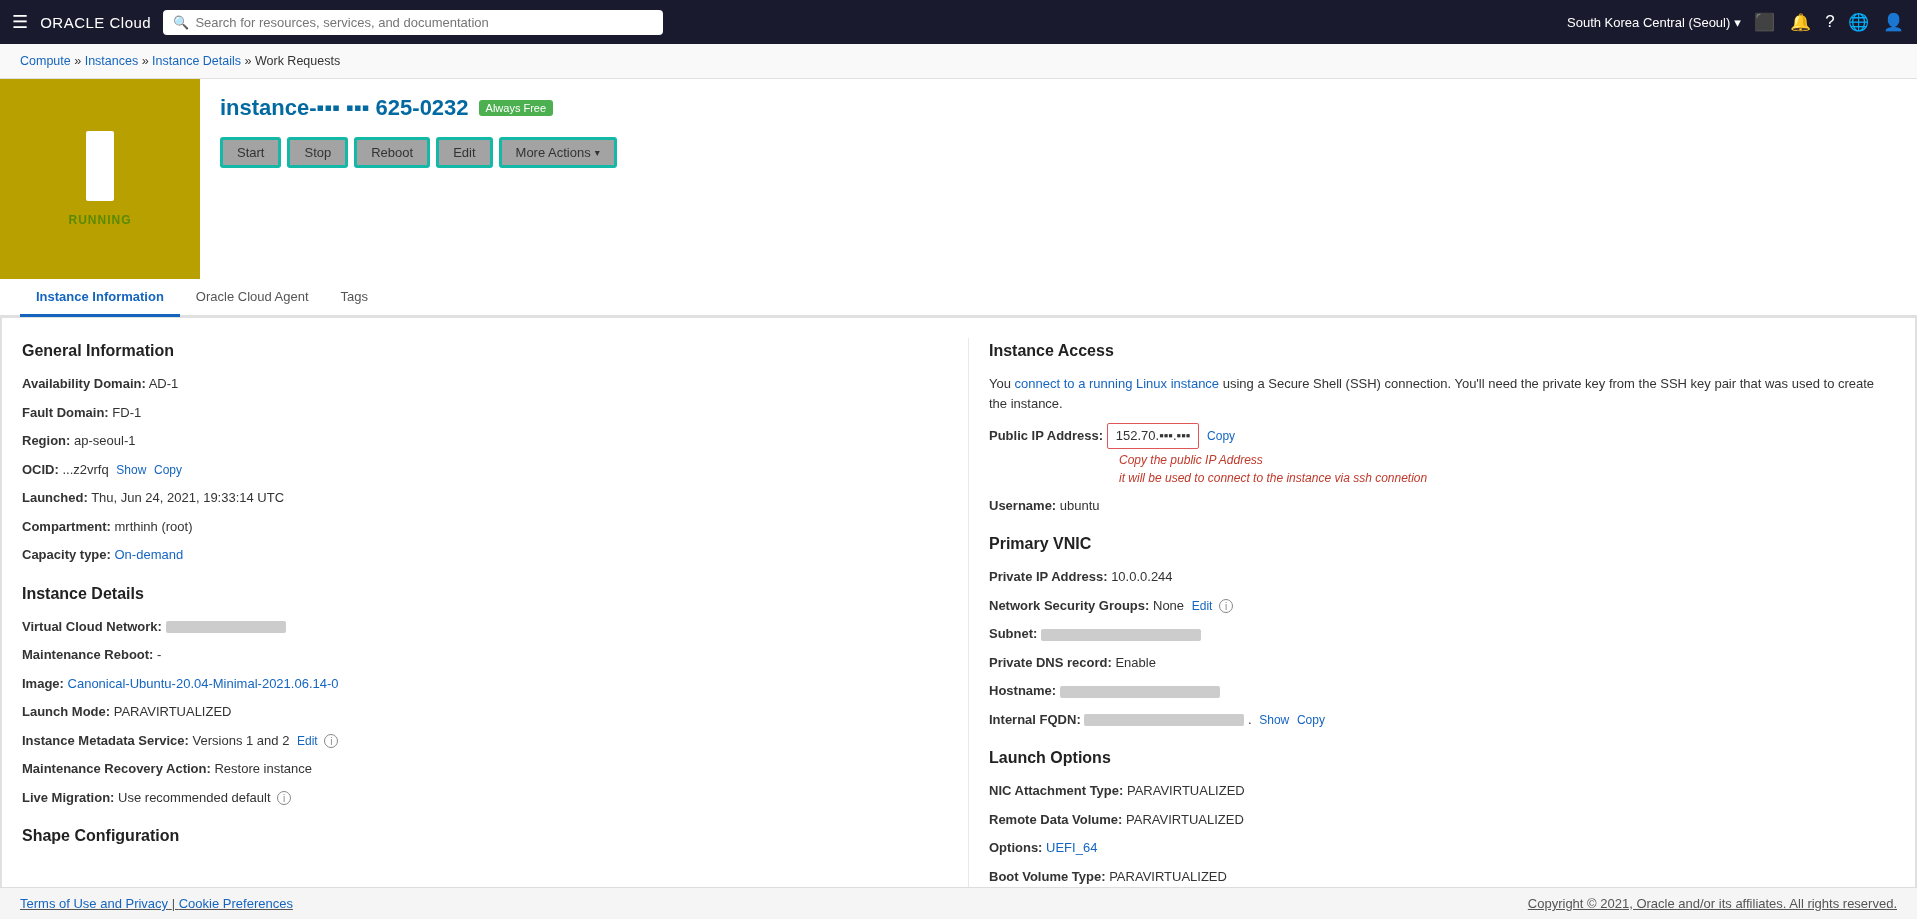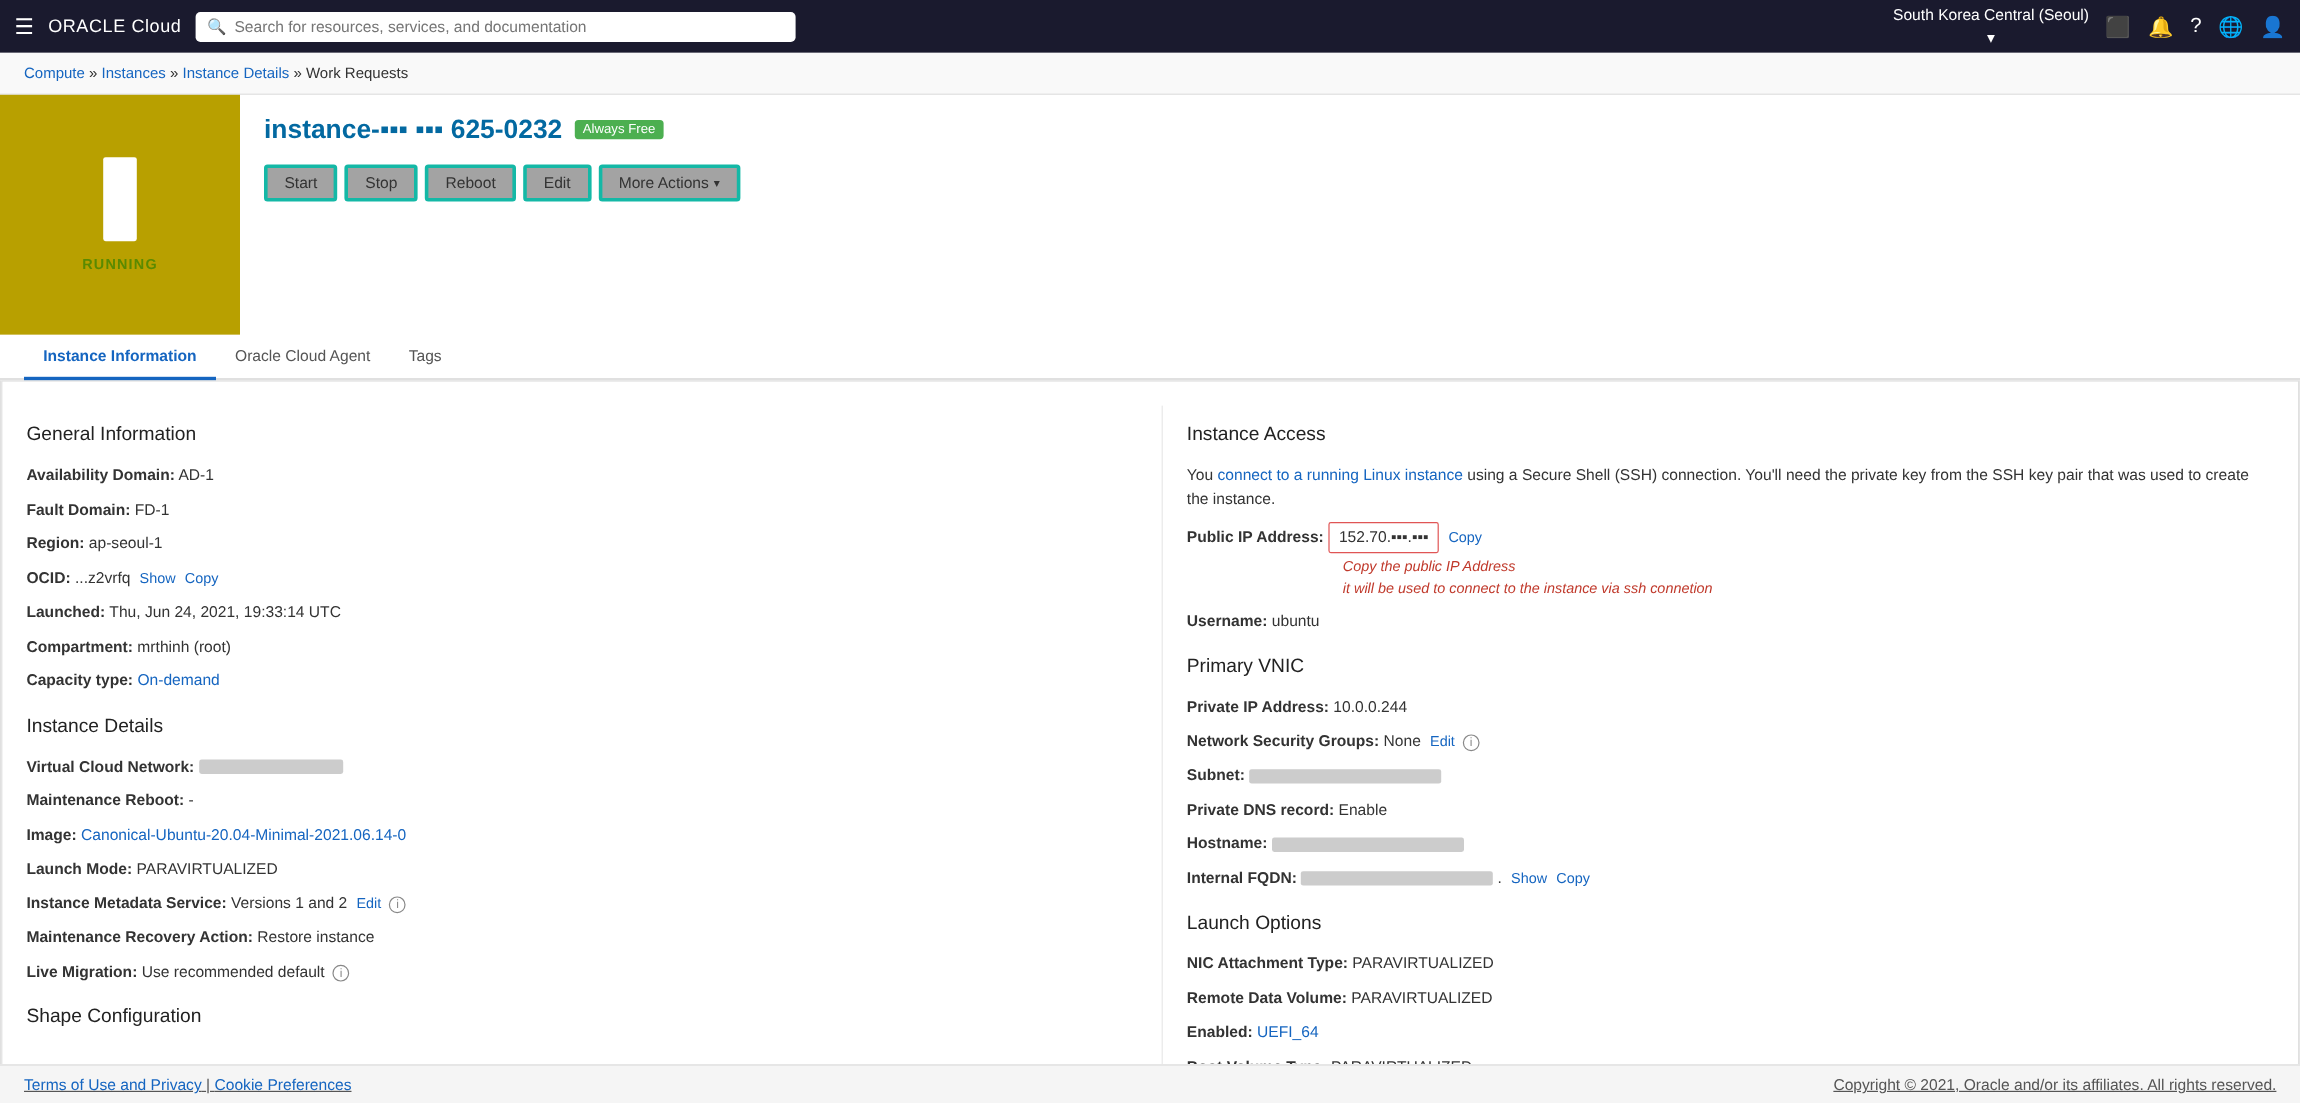--- a/index.html
+++ b/index.html
@@ -29,21 +29,21 @@
     }
     .search-bar input {
       border: none;
       outline: none;
       width: 100%;
       font-size: 13px;
       color: #555;
     }
     .search-icon-nav { color: #888; font-size: 13px; }
     .nav-right { margin-left: auto; display: flex; align-items: center; gap: 14px; color: #fff; font-size: 13px; }
-    .nav-region { cursor: pointer; display: flex; align-items: center; gap: 4px; flex-direction: column; }
+    .nav-region { cursor: pointer; display: flex; align-items: center; gap: 4px; }
     .nav-icon { font-size: 17px; cursor: pointer; }
 
     
     .breadcrumb {
       padding: 10px 20px;
       font-size: 12.5px;
       color: #333;
       background: #f9f9f9;
       border-bottom: 1px solid #e0e0e0;
     }
@@ -138,24 +138,24 @@
       gap: 0;
       padding: 20px;
       border: 1px solid #e0e0e0;
       margin: 0 0 0 0;
     }
     .left-col { flex: 1; padding-right: 40px; }
     .right-col { flex: 1; padding-left: 20px; border-left: 1px solid #e8e8e8; }
 
     .section-title {
       font-size: 16px;
-      font-weight: normal;
+      font-weight: bold;
       color: #222;
       margin-bottom: 14px;
-      margin-top: 16px;
+      margin-top: 4px;
     }
 
     .info-row {
       margin-bottom: 9px;
       font-size: 13px;
       line-height: 1.5;
     }
     .info-label { font-weight: bold; color: #333; }
     .info-value { color: #333; }
     .info-link { color: #1565c0; text-decoration: none; }
@@ -456,21 +456,21 @@
             <span class="info-label">NIC Attachment Type:</span>
             <span class="info-value">PARAVIRTUALIZED</span>
           </div>
 
           <div class="info-row">
             <span class="info-label">Remote Data Volume:</span>
             <span class="info-value">PARAVIRTUALIZED</span>
           </div>
 
           <div class="info-row">
-            <span class="info-label">Enabled:</span>
+            <span class="info-label">Options:</span>
             <a href="#" class="info-link">UEFI_64</a>
           </div>
 
           <div class="info-row">
             <span class="info-label">Boot Volume Type:</span>
             <span class="info-value">PARAVIRTUALIZED</span>
           </div>
 
           <div class="info-row">
             <span class="info-label">In-transit Encryption:</span>

